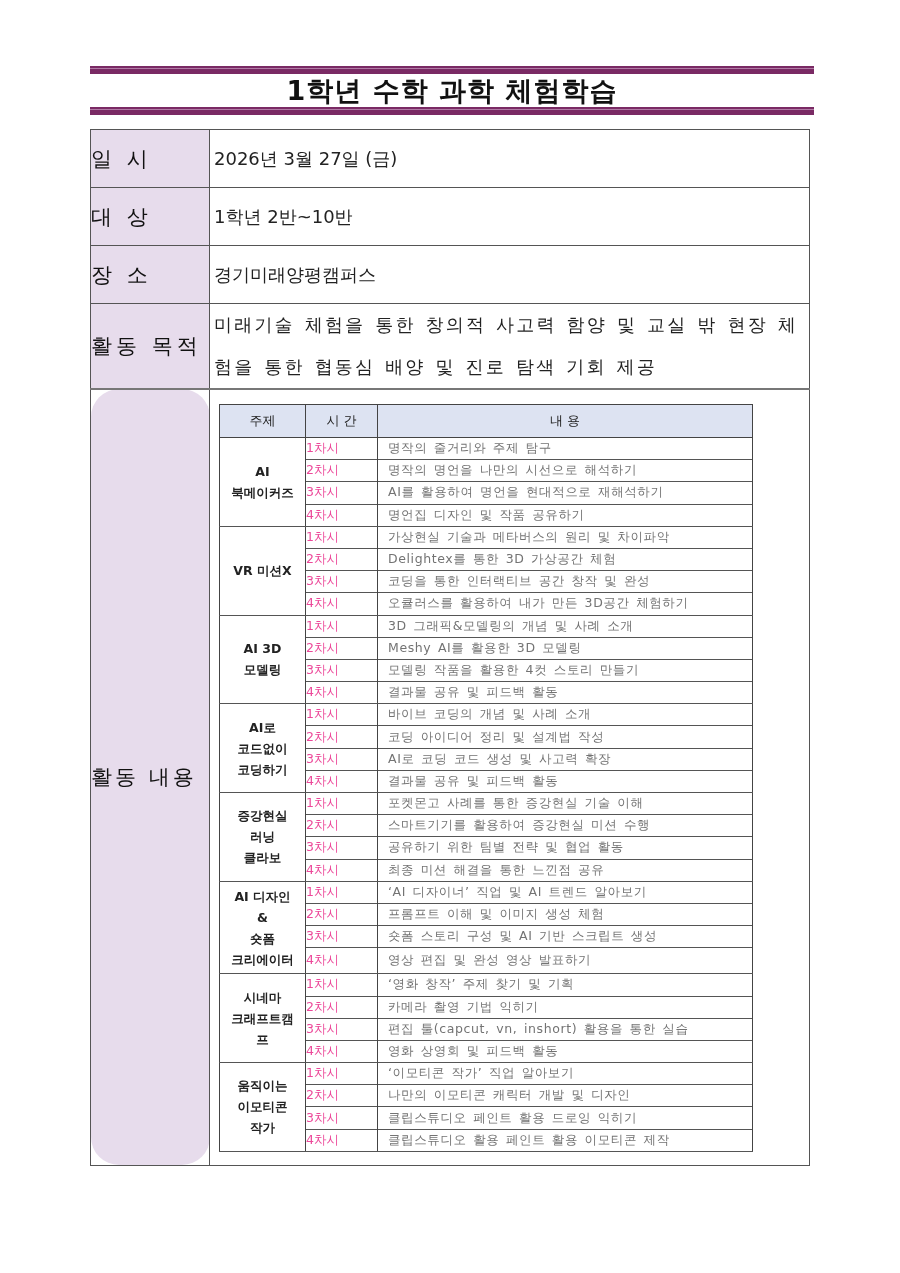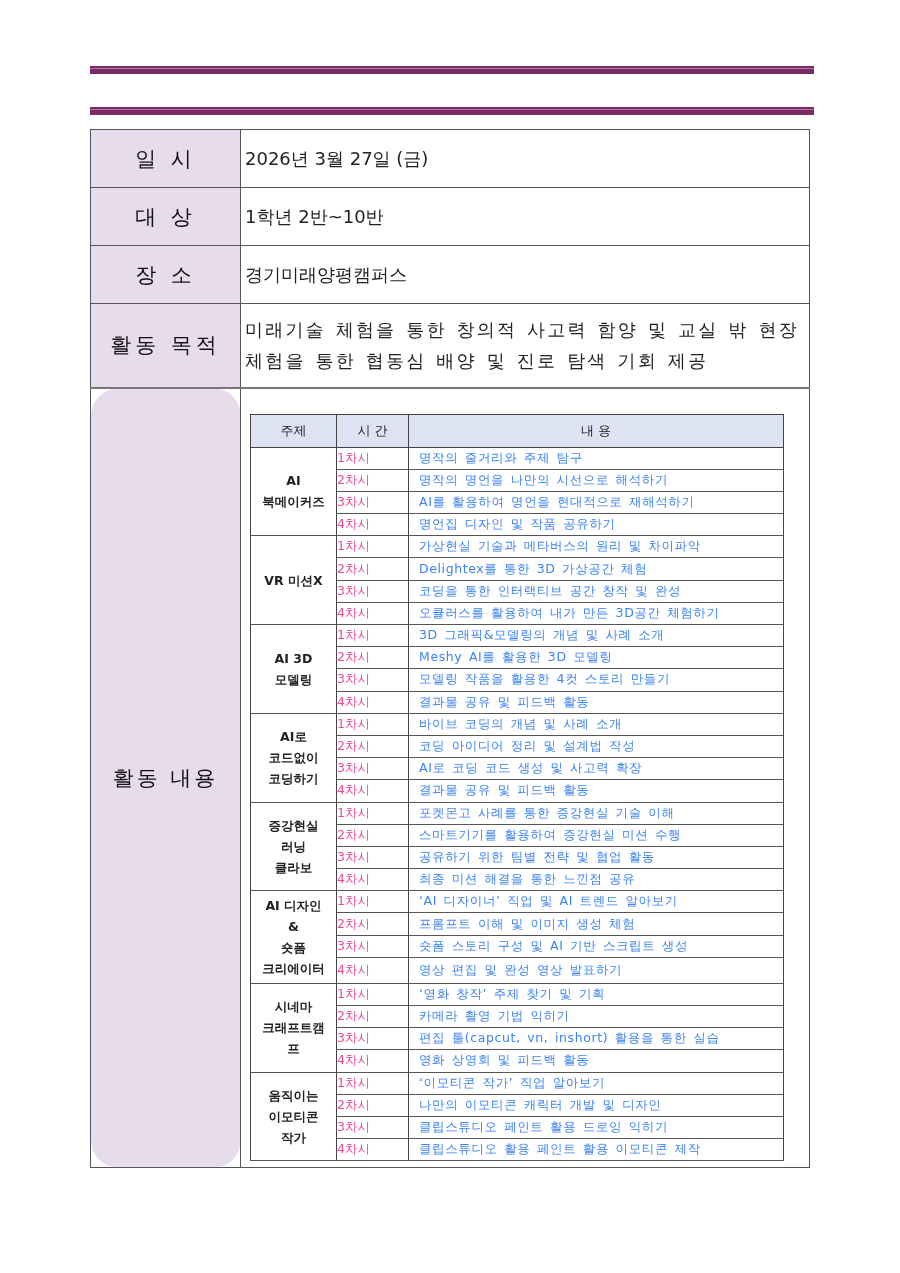--- a/index.html
+++ b/index.html
@@ -9,46 +9,47 @@
   .title-block { position: absolute; left: 90px; top: 66px; width: 724px; height: 50px; }
   .rule { position: absolute; left: 0; width: 724px; height: 8px;
           background: repeating-linear-gradient(to bottom, #7a2a64 0px, #7a2a64 2px, #b07aa5 2px, #b07aa5 3px, #7a2a64 3px, #7a2a64 8px); }
   .rule.top { top: 0; }
   .rule.bottom { top: 41px; }
   .title { position: absolute; left: 0; top: 8px; width: 724px; height: 33px; text-align: center;
            font-size: 27px; font-weight: bold; line-height: 33px; letter-spacing: 1px; color: #111; }
 
   .outer { position: absolute; left: 90px; top: 129px; width: 720px; border: 1.5px solid #444; border-collapse: collapse; }
   .outer td { border: 1px solid #555; vertical-align: middle; }
-  .outer td.lab { width: 150px; background: #e7dcec; text-align: center; font-size: 21px; font-weight: normal; letter-spacing: 4px; color: #111; }
+  .outer td.lab { width: 119px; background: #e7dcec; text-align: left; font-size: 21px; font-weight: normal; letter-spacing: 4px; color: #111; }
   .outer td.val { padding-left: 4px; font-size: 18px; color: #222; }
   .row-date td { height: 58px; }
   .row-target td { height: 58px; }
   .row-place td { height: 58px; }
   .row-goal td { height: 84px; }
-  .row-goal td.val { line-height: 31px; letter-spacing: 2.2px; padding-right: 8px; word-spacing: 2px; }
+  .row-goal td.val { line-height: 42px; letter-spacing: 2.2px; padding-right: 8px; word-spacing: 2px; }
   .row-activity td.lab { letter-spacing: 3px; border-radius: 28px; }
-  .row-activity td.val { padding: 25px 0 6px 9px; vertical-align: top; height: 776px; border-top: 2px solid #777; }
+  .row-activity td.val { padding: 14px 0 6px 9px; vertical-align: top; height: 776px; border-top: 2px solid #777; }
   .row-goal td { border-bottom: 2px solid #777; }
 
   .inner { border-collapse: collapse; width: 534px; border: 1.5px solid #333; font-size: 12.5px; }
   .inner th { background: #dde3f2; font-weight: normal; height: 33px; font-size: 13px; border: 1px solid #444; color: #222; }
   .inner td { border-left: 1px solid #444; border-right: 1px solid #444; height: 22.2px; }
   .inner td.topic { width: 86px; text-align: center; font-weight: bold; font-size: 12.5px; line-height: 21px; border-bottom: 1.5px solid #555; border-top: 1.5px solid #555; }
   .inner td.time { width: 72px; text-align: left; color: #ec4899; }
-  .inner td.content { padding-left: 10px; color: #3b82f6; letter-spacing: 0.6px; word-spacing: 2px; margin-top: 23px; }
+  .inner td.content { padding-left: 10px; color: #737373; letter-spacing: 0.6px; word-spacing: 2px; margin-top: 23px; }
   .inner tr.sub td.time, .inner tr.sub td.content { border-bottom: 1px dotted #666; }
   .inner tr.last td.time, .inner tr.last td.content { border-bottom: 1.5px solid #555; }
   .inner tr.tall td.time, .inner tr.tall td.content { height: 26px; }
 </style>
 </head>
 <body>
 
 <div class="title-block">
   <div class="rule top"></div>
+  <div class="title">1학년 수학 과학 체험학습</div>
   <div class="rule bottom"></div>
 </div>
 
 <table class="outer">
   <tbody>
       <tr class="row-date">
     <td class="lab">일 시</td>
     <td class="val">2026년 3월 27일 (금)</td>
   </tr>
   <tr class="row-target">

